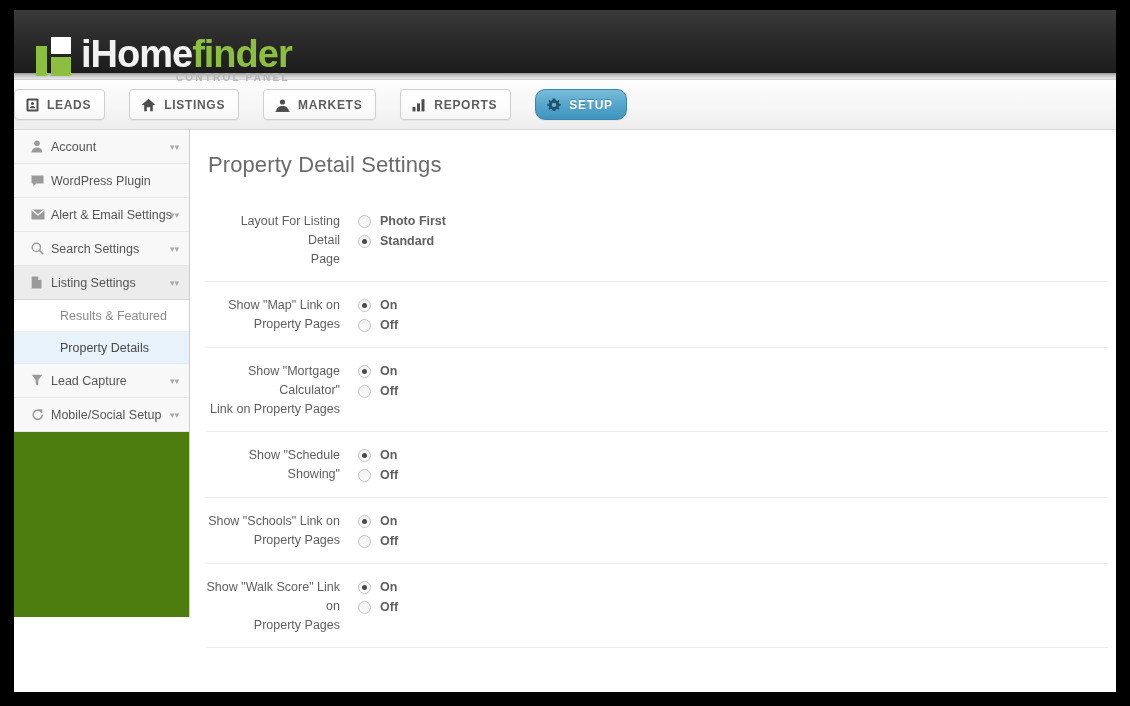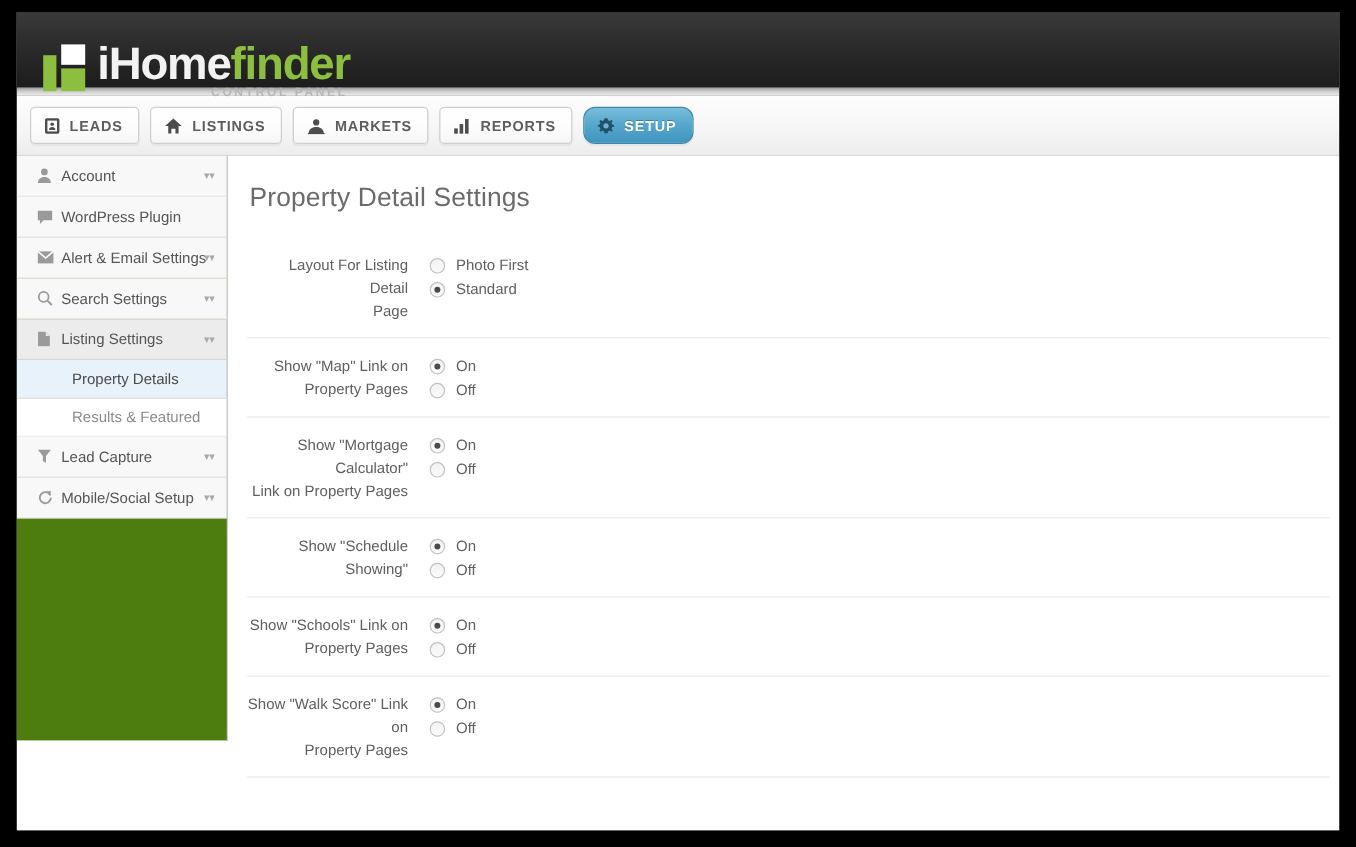--- a/index.html
+++ b/index.html
@@ -83,22 +83,21 @@
     white-space: nowrap;
   }
 
   
   #navbar {
     height: 50px;
     background: linear-gradient(to bottom, #fdfdfd 0%, #f6f6f6 55%, #ededed 100%);
     border-bottom: 1px solid #d8d8d8;
     display: flex;
     align-items: center;
-    padding-left: 11px;
-    gap: 9px;
+    gap: 24px;
   }
   .nav-tab {
     height: 31px;
     display: flex;
     align-items: center;
     gap: 8px;
     padding: 0 13px 0 11px;
     border: 1px solid #cfcfcf;
     border-radius: 4px;
     background: linear-gradient(to bottom, #ffffff 0%, #fdfdfd 50%, #f6f6f6 100%);
@@ -208,21 +207,21 @@
   .fr-label {
     width: 152px;
     min-width: 152px;
     text-align: right;
     font-size: 12.5px;
     color: #5f5f5f;
     line-height: 19px;
     padding-right: 18px;
     padding-top: 1px;
   }
-  .fr-options { padding-top: 0px; }
+  .fr-options { padding-top: 0px; font-weight: bold; }
   .opt {
     display: flex;
     align-items: center;
     height: 20px;
     gap: 9px;
     cursor: pointer;
   }
   .radio {
     width: 13px; height: 13px;
     border-radius: 50%;
@@ -373,26 +372,26 @@
         <span class="si-ic">
           <svg width="11" height="13" viewBox="0 0 11 13">
             <path d="M0.7 0.5 h6.4 l3.4 3.4 v8.6 h-9.8 z" fill="#9a9a9a"></path>
             <path d="M7.1 0.5 v3.4 h3.4" fill="#e6e6e6"></path>
           </svg>
         </span>
         <span class="si-label">Listing Settings</span>
         <span class="si-chev">▾▾</span>
       </div>
 
+      <div class="side-sub">
+        <span>Results &amp; Featured</span>
+      </div>
+
       <div class="side-sub selected">
         <span>Property Details</span>
-      </div>
-
-      <div class="side-sub">
-        <span>Results &amp; Featured</span>
       </div>
 
       <div class="side-item">
         <span class="si-ic">
           <svg width="12" height="13" viewBox="0 0 12 13">
             <path d="M0.6 0.8 h10.8 l-4.1 5.2 v5.8 l-2.6 -1.6 v-4.2 z" fill="#9a9a9a"></path>
           </svg>
         </span>
         <span class="si-label">Lead Capture</span>
         <span class="si-chev">▾▾</span>

